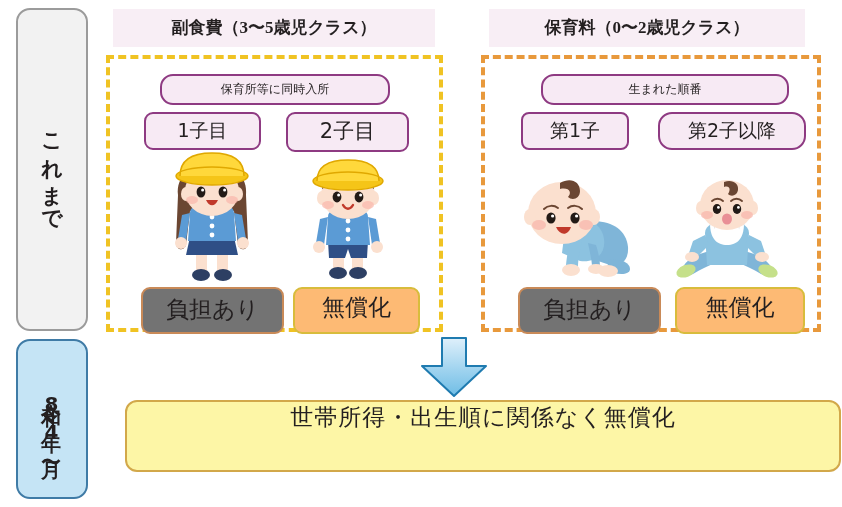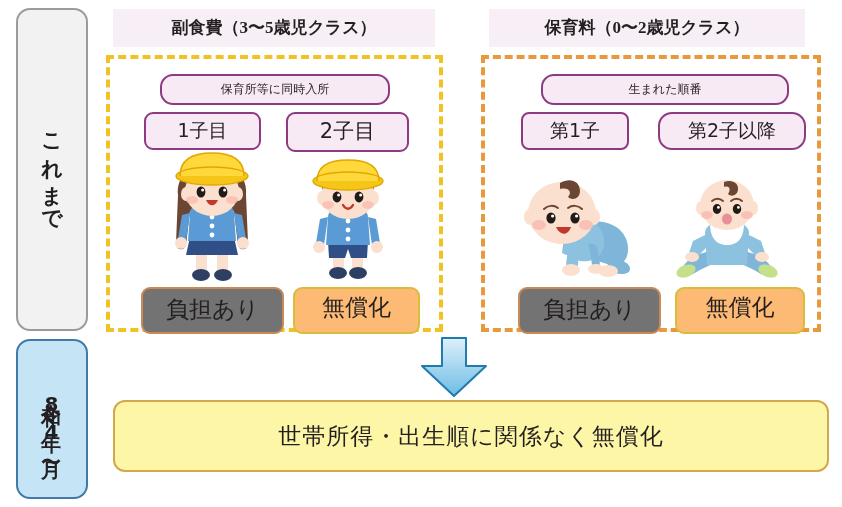--- a/index.html
+++ b/index.html
@@ -129,28 +129,27 @@
   #fig-boy   { left: 178px; top: 100px; width: 120px; height: 124px; }
   #fig-baby-crawl { left: 25px;  top: 108px; width: 138px; height: 116px; }
   #fig-baby-sit   { left: 182px; top: 120px; width: 120px; height: 104px; }
 
   
   #arrow { position: absolute; left: 418px; top: 336px; width: 72px; height: 62px; }
 
   
   #banner {
     position: absolute;
-    left: 113px; top: 400px;
+    left: 125px; top: 400px;
     width: 716px; height: 72px;
     box-sizing: border-box;
     background: #fdf6a6;
     border: 2px solid #d2a84a;
     border-radius: 12px;
     display: flex;
-    align-items: center;
     justify-content: center;
     font-size: 23px;
     letter-spacing: 1px;
     white-space: nowrap;
   }
 </style>
 </head>
 <body>
 
 <div class="rail-box" id="rail-past">

